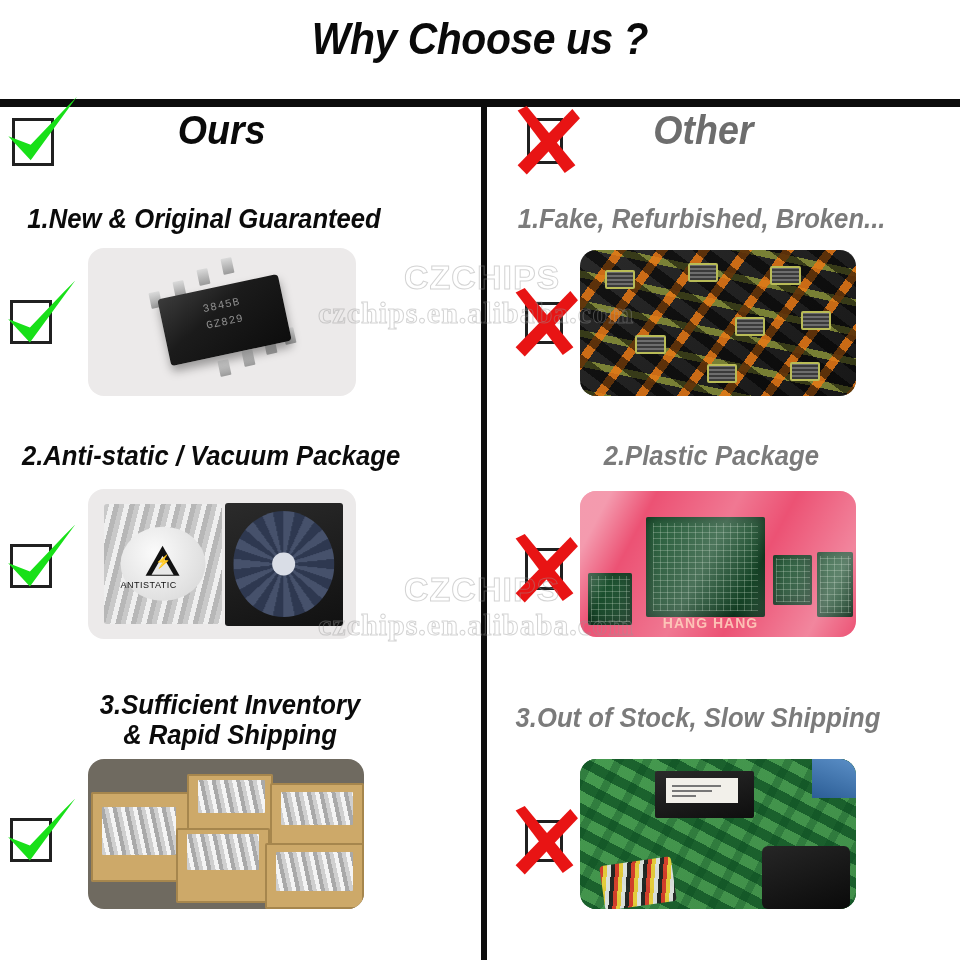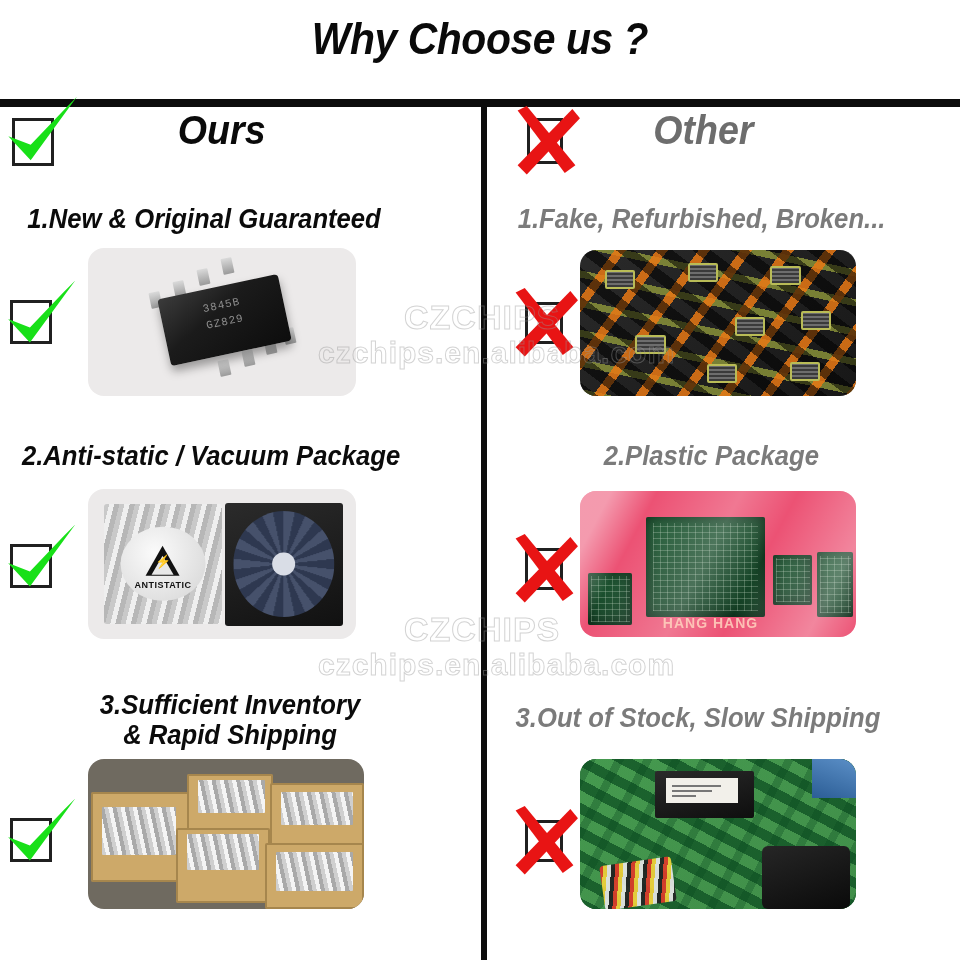--- a/index.html
+++ b/index.html
@@ -78,24 +78,23 @@
 
   
   .wm {
     position: absolute;
     color: transparent;
     -webkit-text-stroke: 1px rgba(150,150,150,0.42);
     font-weight: 700;
     letter-spacing: 1px;
     white-space: nowrap;
     pointer-events: none;
-    margin-top: 40px;
   }
   .wm-big  { font-size: 34px; }
-  .wm-line { font-size: 30px; }
+  .wm-line { font-size: 30px; font-family: Liberation Serif, serif; }
 
   
   .chip-body{
     position:absolute; left:28%; top:26%; width:46%; height:46%;
     background:linear-gradient(150deg,#3b3b3b 0%,#1b1b1b 40%,#0d0d0d 100%);
     border-radius:4px; transform:rotate(-12deg);
     box-shadow:0 6px 10px rgba(0,0,0,.35);
   }
   .chip-text{
     position:absolute; left:0; right:0; top:18%;
@@ -121,22 +120,22 @@
     width:0;height:0;border-left:17px solid transparent;border-right:17px solid transparent;
     border-bottom:30px solid #111;
   }
   .tri::after{
     content:""; position:absolute; left:-11px; top:10px;
     width:0;height:0;border-left:11px solid transparent;border-right:11px solid transparent;
     border-bottom:19px solid #e8e8e8;
   }
   .bolt{ position:absolute; left:50%; top:47%; transform:translate(-50%,-50%);
          color:#111; font-size:13px; }
-  .anti-lbl{ position:absolute; left:0; right:0; bottom:16%; text-align:center;
-             font-size:9px; font-weight:700; color:#111; letter-spacing:.5px; }
+  .anti-lbl{ position:absolute; left:0; right:0; bottom:16%; 
+             font-size:9px; font-weight:400; color:#111; letter-spacing:.5px; }
   .reelbox{
     position:absolute; right:5%; top:9%; width:44%; height:82%;
     background:linear-gradient(160deg,#2b2b2b,#111); border-radius:3px;
   }
   .reel{
     position:absolute; left:50%; top:50%; width:86%; height:86%;
     transform:translate(-50%,-50%);
     background:
       repeating-conic-gradient(from 0deg,#46516b 0deg 12deg,#2e3850 12deg 24deg),
       radial-gradient(circle,#4a5671,#222b3d);

